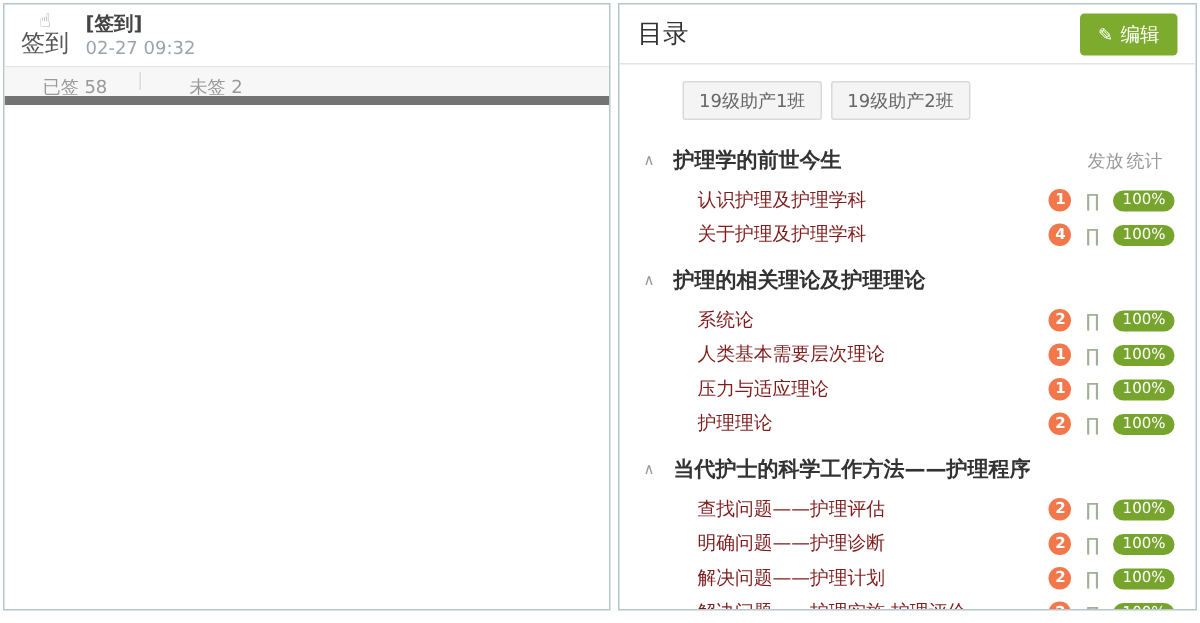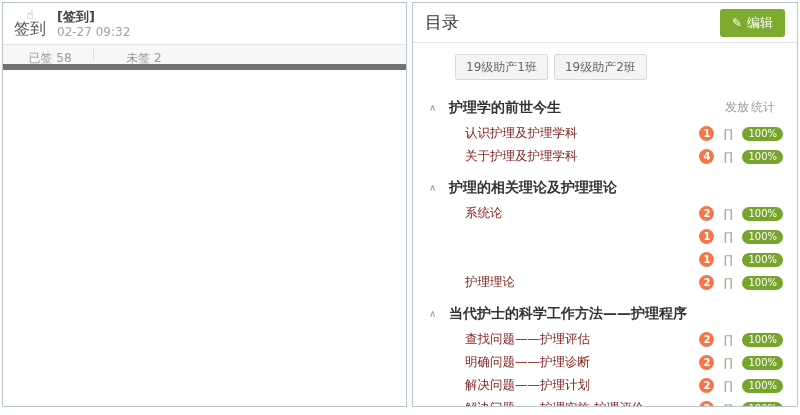--- a/index.html
+++ b/index.html
@@ -152,27 +152,29 @@
     <div>
             <div class="item">
     <span class="item-title">系统论</span>
     <span class="cluster">
       <span class="cnt-badge">2</span>
       <span class="stats-icon">∏</span>
       <span class="pct-pill">100%</span>
     </span>
   </div>
             <div class="item">
+    <span class="item-title">人类基本需要层次理论</span>
     <span class="cluster">
       <span class="cnt-badge">1</span>
       <span class="stats-icon">∏</span>
       <span class="pct-pill">100%</span>
     </span>
   </div>
             <div class="item">
+    <span class="item-title">压力与适应理论</span>
     <span class="cluster">
       <span class="cnt-badge">1</span>
       <span class="stats-icon">∏</span>
       <span class="pct-pill">100%</span>
     </span>
   </div>
             <div class="item">
     <span class="item-title">护理理论</span>
     <span class="cluster">
       <span class="cnt-badge">2</span>

